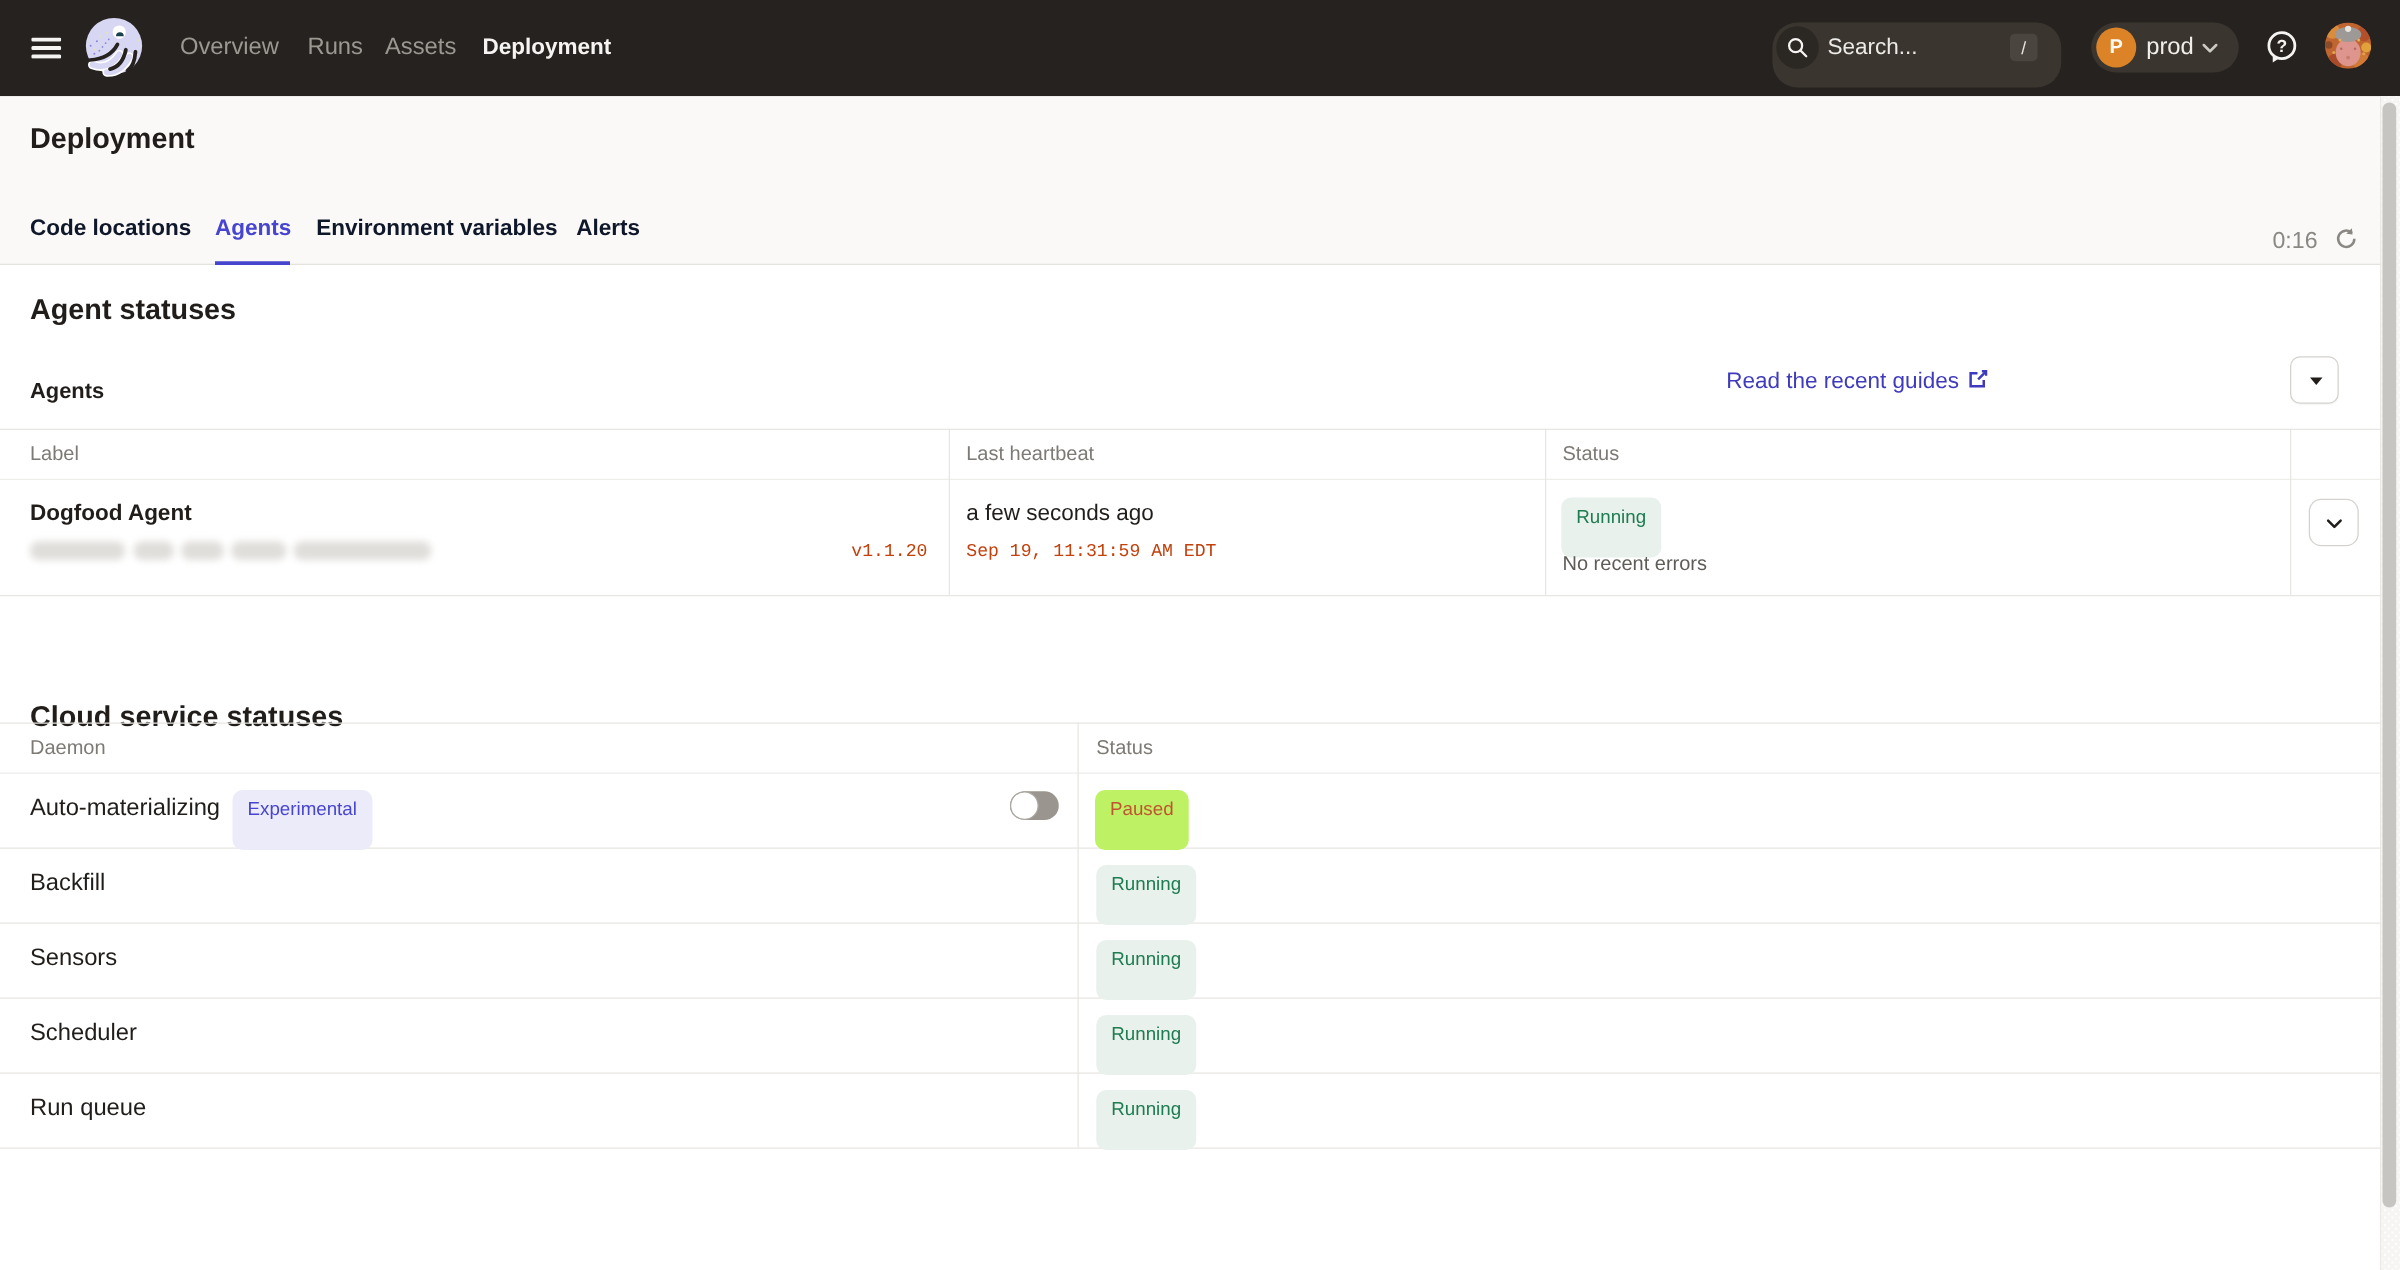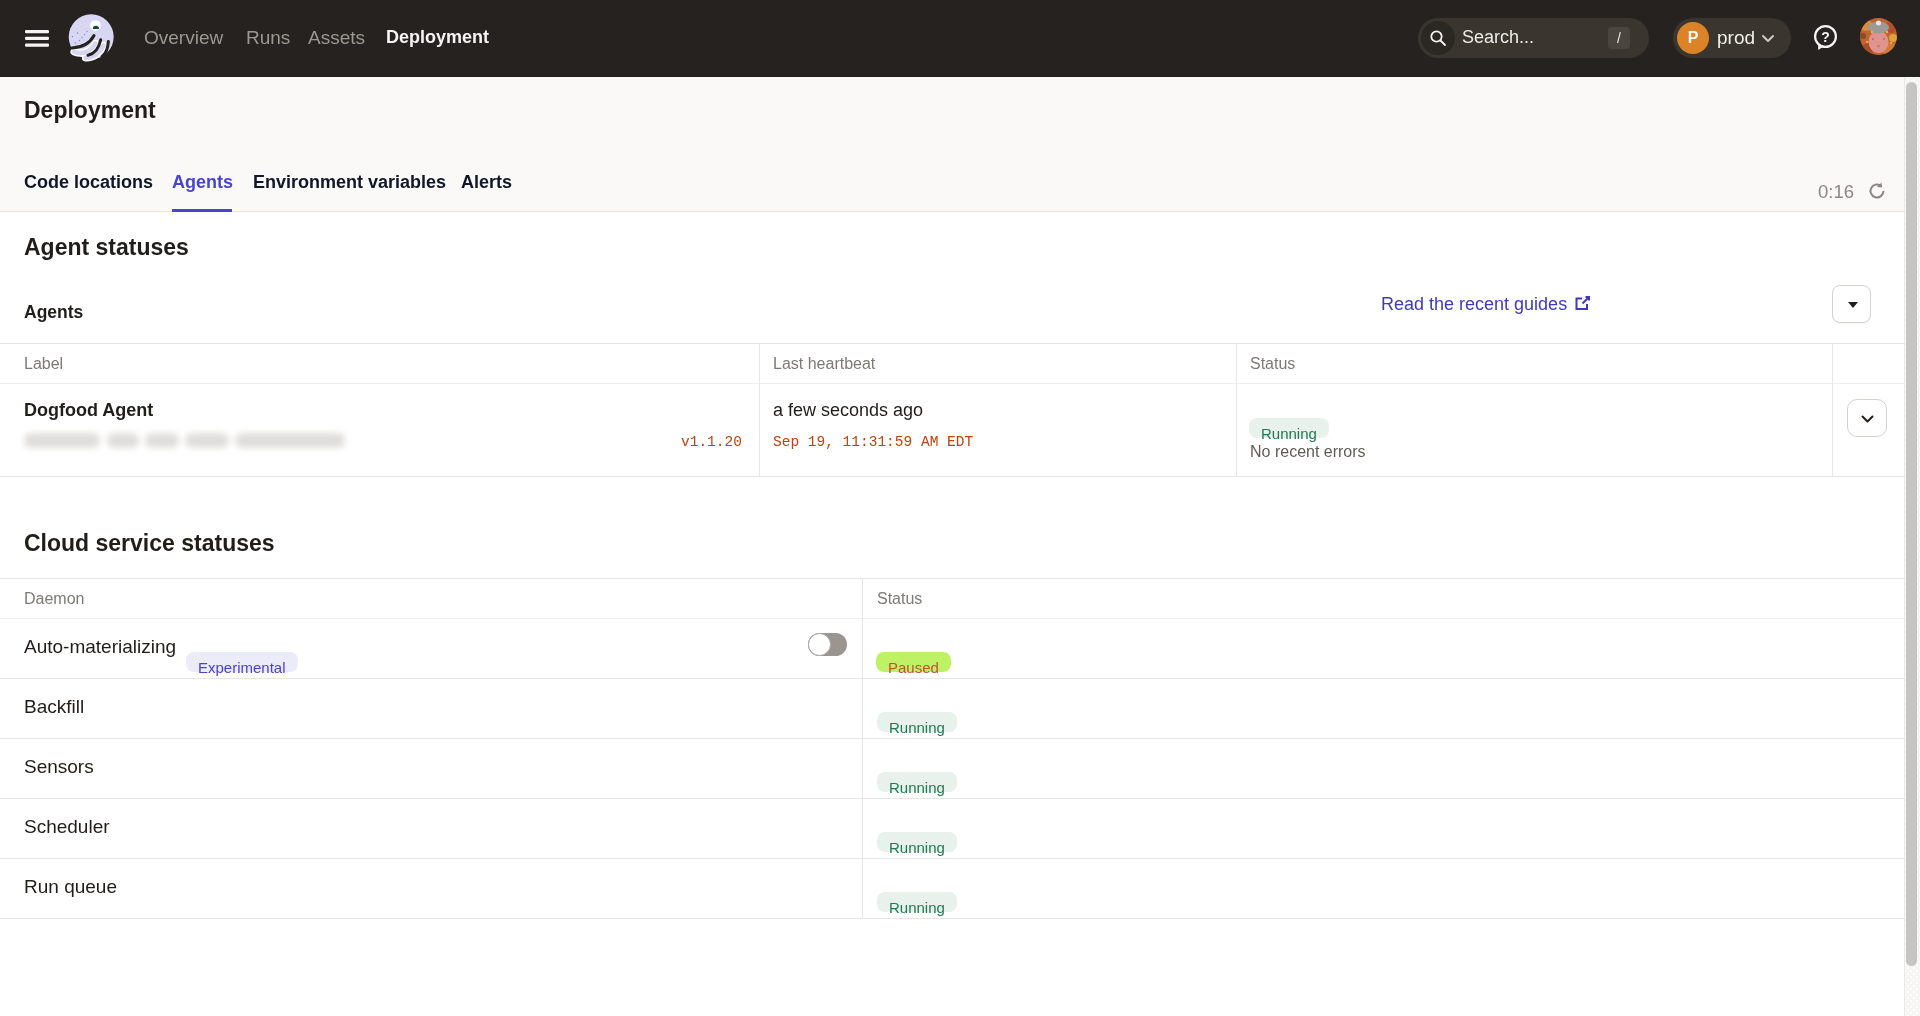--- a/index.html
+++ b/index.html
@@ -6,21 +6,21 @@
   html,body { width:1920px; height:1016px; overflow:hidden; background:#fff;
     font-family:"Liberation Sans", sans-serif; }
   .abs { position:absolute; }
   #page { position:relative; width:1920px; height:1016px; }
 
   
   #topbar { position:absolute; left:0; top:0; width:1920px; height:77px; background:#26221F; }
   .navlink { position:absolute; top:28px; font-size:19px; font-weight:400; color:#9B9892; line-height:19px; }
   .navlink.active { color:#F5F4F2; font-weight:700; font-size:18px; }
 
-  #searchpill { position:absolute; left:1418px; top:18px; width:231px; height:40px;
+  #searchpill { position:absolute; left:1418px; top:18px; width:231px; height:52px;
     border-radius:20px; background:#3A362F; }
   #searchcircle { position:absolute; left:3px; top:3px; width:34px; height:34px; border-radius:50%; background:#2B2722; }
   #searchtxt { position:absolute; left:44px; top:9px; font-size:18px; color:#EDEBE8; }
   #slashkey { position:absolute; left:190px; top:9px; width:22px; height:22px; border-radius:4px;
     background:#4A463F; color:#E8E6E2; font-size:14px; text-align:center; line-height:22px; }
 
   #prodpill { position:absolute; left:1673px; top:18px; width:118px; height:40px;
     border-radius:20px; background:#3A362F; }
   #prodcircle { position:absolute; left:4px; top:4px; width:32px; height:32px; border-radius:50%;
     background:#DC8328; color:#FDF9F4; font-size:16px; font-weight:700; text-align:center; line-height:32px; }
@@ -48,22 +48,22 @@
   #btn-caret .tri { position:absolute; left:14.5px; top:16px; width:0; height:0;
     border-left:5px solid transparent; border-right:5px solid transparent; border-top:6px solid #211D1A; }
 
   .hline { position:absolute; left:0; width:1904px; height:1px; background:#E8E6E2; }
   .vline { position:absolute; width:1px; background:#E8E6E2; }
   .th { position:absolute; font-size:16px; color:#7D7A75; }
   .td { position:absolute; font-size:18px; color:#211D1A; }
   .td19 { font-size:19px; }
   .mono { font-family:"Liberation Mono", monospace; font-size:14.5px; color:#c2410c;text-align:center; }
 
-  .badge { position:absolute; height:20px; border-radius:8px; font-size:15px;
-    line-height:32px; padding:0 12px;margin-top:20px; }
+  .badge { position:absolute; height:48px; border-radius:8px; font-size:15px;
+    line-height:32px; padding:0 12px; }
   .badge.green { background:#E8F1EB; color:#1E7C51; }
   .badge.paused { background:#bef264; color:#C05430; }
   .badge.exp { background:#ECEBFA; color:#4745D0; }
 
   #rowcaret { position:absolute; left:1847px; top:399px; width:40px; height:38px;
     border:1px solid #D5D2CD; border-radius:10px; background:#fff; }
 
   #blurid { position:absolute; left:24px; top:431px; width:330px; height:20px; filter:blur(3px); }
   #blurid span { position:absolute; top:2px; height:15px; background:#E0DEDB; border-radius:7px; }
 
@@ -219,21 +219,21 @@
   <div class="td" style="left:773px; top:400px;">a few seconds ago</div>
   <div class="mono abs" style="left:773px; top:434px;">Sep 19, 11:31:59 AM EDT</div>
   <div class="badge green" style="left:1249px; top:398px;">Running</div>
   <div class="td" style="left:1250px; top:443px; font-size:16px; color:#5F5C57;">No recent errors</div>
   <div id="rowcaret">
     <svg class="abs" style="left:13px; top:15px;" width="13" height="8" viewBox="0 0 13 8">
       <path d="M1.5,1.5 L6.5,6.5 L11.5,1.5" stroke="#211D1A" stroke-width="2" fill="none" stroke-linecap="round" stroke-linejoin="round"></path>
     </svg>
   </div>
 
-  <div class="h2" style="top:530px;text-align:right;">Cloud service statuses</div>
+  <div class="h2" style="top:560px;text-align:right;">Cloud service statuses</div>
   <div class="hline" style="top:578px;"></div>
   <div class="hline" style="top:618px; background:#EFEDEA;"></div>
   <div class="hline" style="top:678px;"></div>
   <div class="hline" style="top:738px;"></div>
   <div class="hline" style="top:798px;"></div>
   <div class="hline" style="top:858px;"></div>
   <div class="hline" style="top:918px;"></div>
   <div class="vline" style="left:862px; top:578px; height:340px;"></div>
   <div class="th" style="left:24px; top:590px;">Daemon</div>
   <div class="th" style="left:877px; top:590px;">Status</div>

